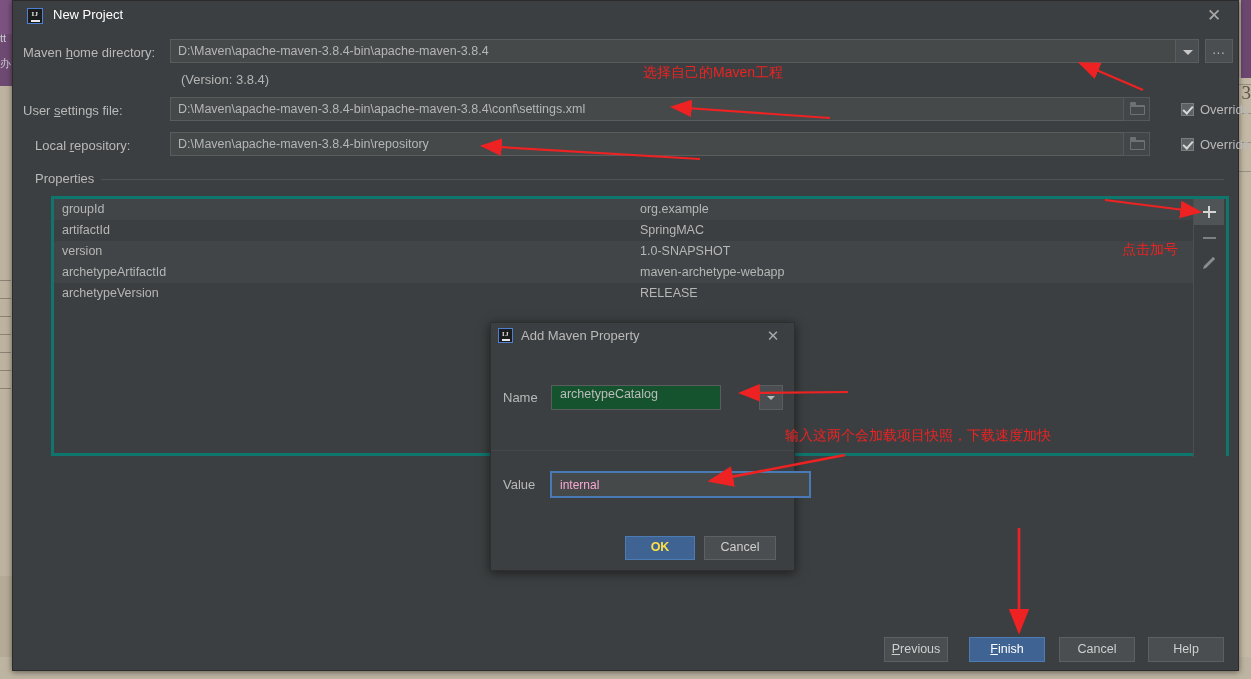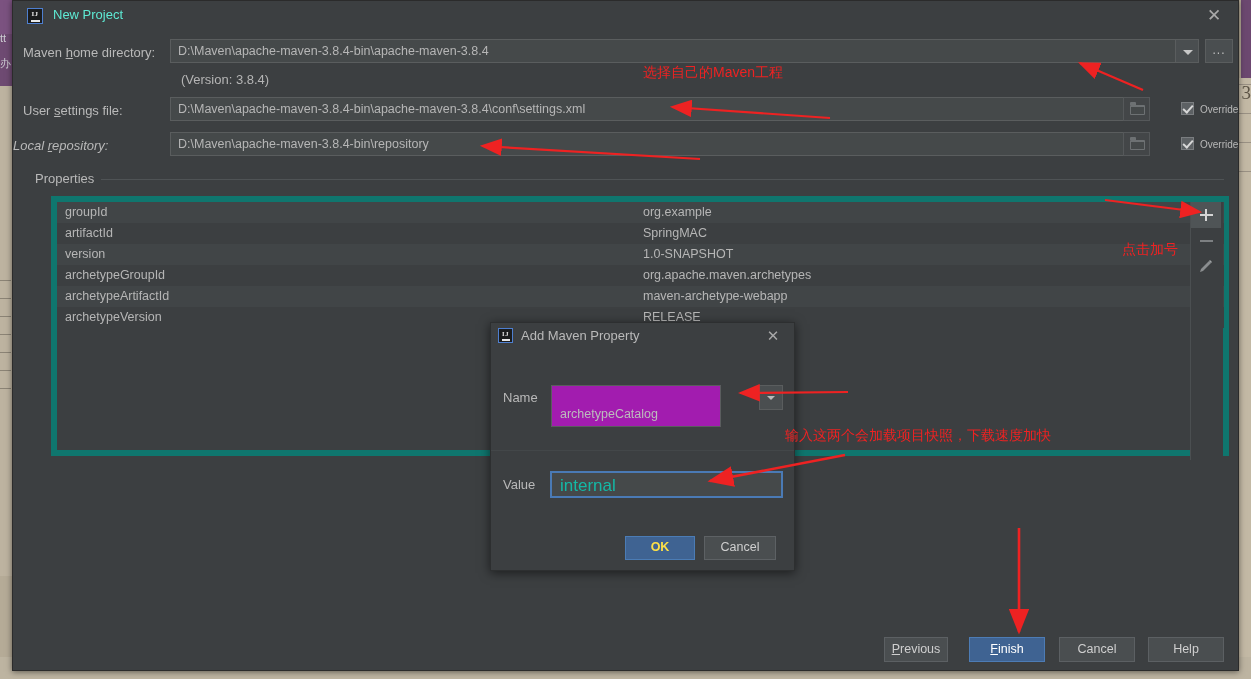--- a/index.html
+++ b/index.html
@@ -126,21 +126,21 @@
   }
   #ij-logo .ij-bar {
     width: 9px; height: 2px;
     background: #e8e8e8;
     margin: 1px auto 0;
   }
   #window-title {
     position: absolute;
     left: 40px; top: 6px;
     font-size: 13px;
-    color: #5eead4;
+    color: #ffffff;
   }
   #window-close {
     position: absolute;
     right: 14px; top: 5px;
     width: 20px; height: 20px;
     color: #a9a9a9;
     font-size: 17px;
     line-height: 20px;
     text-align: center;
     cursor: pointer;
@@ -230,21 +230,21 @@
 
   .version-text {
     position: absolute;
     left: 168px; top: 71px;
     font-size: 13px;
     color: #b5b5b5;
   }
 
   .override-box {
     position: absolute;
-    font-size: 10px;
+    font-size: 13px;
     color: #b9b9b9;
     white-space: nowrap;
   }
   .cbx {
     display: inline-block;
     width: 13px; height: 13px;
     background: #5d6164;
     border: 1px solid #7a7d80;
     box-sizing: border-box;
     vertical-align: -2px;
@@ -275,21 +275,21 @@
     position: absolute;
     left: 22px; top: 178px;
     right: 14px;
     height: 1px;
     background: #4f5355;
   }
   #properties-panel {
     position: absolute;
     left: 38px; top: 195px;
     width: 1178px; height: 260px;
-    border: 6px solid #0f766e;
+    border: 3px solid #0f766e;
     box-sizing: border-box;
     background: #3c3f41;
   }
   #props-table {
     position: absolute;
     left: 0; top: 0;
     width: 1167px;
   }
   .prop-row {
     height: 21px;
@@ -390,26 +390,26 @@
   }
   .dlg-label {
     position: absolute;
     font-size: 13px;
     color: #b9b9b9;
   }
   #dlg-name-field {
     position: absolute;
     left: 60px; top: 62px;
     width: 170px; height: 25px;
-    background: #a21caf;
+    background: #14532d;
     border: 1px solid #5a5d5e;
     box-sizing: border-box;
     color: #bcbcbc;
     font-size: 12.5px;
-    padding: 20px 8px;
+    padding: 0 8px;
     line-height: 17px;
   }
   #dlg-name-arrow {
     position: absolute;
     left: 268px; top: 62px;
     width: 24px; height: 25px;
     background: #4a4e50;
     border: 1px solid #5a5d5e;
     box-sizing: border-box;
     cursor: pointer;
@@ -418,26 +418,26 @@
     content: "";
     position: absolute;
     left: 7px; top: 10px;
     border-left: 4px solid transparent;
     border-right: 4px solid transparent;
     border-top: 4px solid #b9b9b9;
   }
   #dlg-value-field {
     position: absolute;
     left: 59px; top: 148px;
-    width: 233px; height: 27px;
+    width: 261px; height: 27px;
     background: #45494a;
     border: 2px solid #4a7ab5;
     box-sizing: border-box;
-    color: #14b8a6;
-    font-size: 17px;
+    color: #f9a8d4;
+    font-size: 12px;
     padding: 4px 8px;
     line-height: 17px;
   }
   #dlg-divider {
     position: absolute;
     left: 0; top: 127px;
     width: 100%;
     height: 1px;
     background: #434749;
   }
@@ -555,21 +555,21 @@
 
   <div class="version-text">(Version: 3.8.4)</div>
 
   <div class="form-label" style="left:10px; top:102px;"><span>User </span><u>s</u><span>ettings file:</span></div>
   <div class="text-field" style="left:157px; top:96px; width:955px;">D:\Maven\apache-maven-3.8.4-bin\apache-maven-3.8.4\conf\settings.xml</div>
   <div class="folder-icon-btn" style="left:1110px; top:96px;">
     <span class="folder-glyph"></span>
   </div>
   <div class="override-box" style="left:1168px; top:101px;"><span class="cbx checked"></span><span>Override</span></div>
 
-  <div class="form-label" style="left:0; top:137px;font-style:italic;"><span>Local </span><u>r</u><span>epository:</span></div>
+  <div class="form-label" style="left:22px; top:137px;"><span>Local </span><u>r</u><span>epository:</span></div>
   <div class="text-field" style="left:157px; top:131px; width:955px;">D:\Maven\apache-maven-3.8.4-bin\repository</div>
   <div class="folder-icon-btn" style="left:1110px; top:131px;">
     <span class="folder-glyph"></span>
   </div>
   <div class="override-box" style="left:1168px; top:136px;"><span class="cbx checked"></span><span>Override</span></div>
 
   <div id="properties-rule"></div>
   <div id="properties-legend">Properties</div>
 
   <div id="properties-panel">
@@ -578,24 +578,20 @@
           <span class="prop-key">groupId</span>
           <span class="prop-val">org.example</span>
         </div>
         <div class="prop-row even">
           <span class="prop-key">artifactId</span>
           <span class="prop-val">SpringMAC</span>
         </div>
         <div class="prop-row odd">
           <span class="prop-key">version</span>
           <span class="prop-val">1.0-SNAPSHOT</span>
-        </div>
-        <div class="prop-row even">
-          <span class="prop-key">archetypeGroupId</span>
-          <span class="prop-val">org.apache.maven.archetypes</span>
         </div>
         <div class="prop-row odd">
           <span class="prop-key">archetypeArtifactId</span>
           <span class="prop-val">maven-archetype-webapp</span>
         </div>
         <div class="prop-row even">
           <span class="prop-key">archetypeVersion</span>
           <span class="prop-val">RELEASE</span>
         </div>
       </div>

